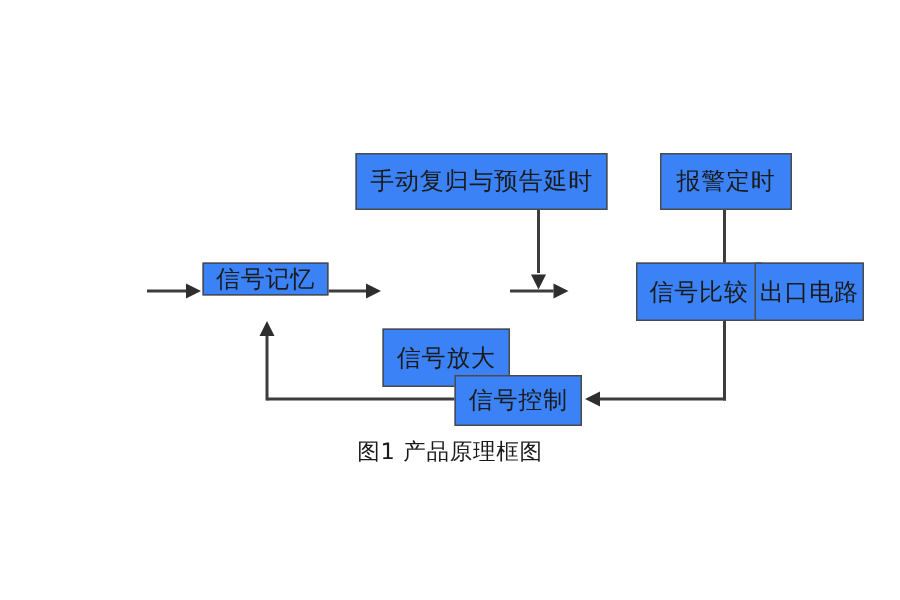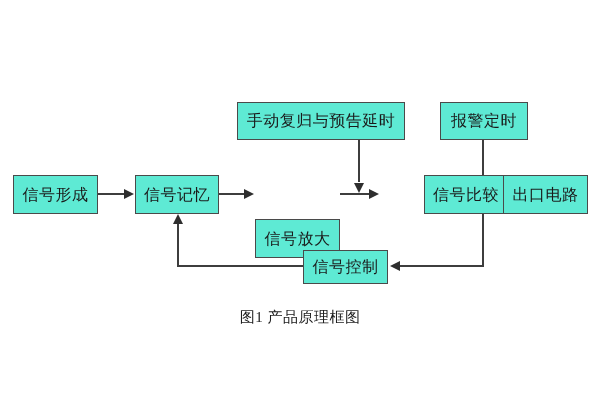--- a/index.html
+++ b/index.html
@@ -12,21 +12,21 @@
     width: 600px;
     height: 400px;
     background: #ffffff;
     overflow: hidden;
     font-family: "DejaVu Sans", "Liberation Sans", sans-serif;
   }
   .node {
     position: absolute;
     box-sizing: border-box;
     border: 1.6px solid #4a4a4a;
-    background: #5eead4;
+    background: #3b82f6;
     display: flex;
     align-items: center;
     justify-content: center;
     color: #1a1a1a;
     font-size: 16px;
     line-height: 1;
     letter-spacing: 0.5px;
     white-space: nowrap;
     z-index: 3;
   }
@@ -59,43 +59,41 @@
     border-top: 10px solid #2e2e2e;
   }
   .arrow.up {
     border-left: 5.5px solid transparent;
     border-right: 5.5px solid transparent;
     border-bottom: 10px solid #2e2e2e;
   }
   #caption {
     position: absolute;
     left: 0;
-    top: 308px;
+    top: 292px;
     width: 600px;
     text-align: center;
     font-size: 15px;
     color: #1a1a1a;
     letter-spacing: 0.5px;
-    font-family: Liberation Serif, serif;
   }
 </style>
 </head>
 <body>
 
 <div id="canvas">
 
-  <div class="node" style="left:13px;  top:175px; width:85px;  height:39px;">信号形成</div>
 
-  <div class="node" style="left:135px; top:175px; width:84px;  height:39px;">信号记忆</div>
+  <div class="node" style="left:135px; top:175px; width:84px;  height:22px;">信号记忆</div>
 
   <div class="node" style="left:255px; top:175px; width:85px;  height:39px;margin-top:44px;">信号放大</div>
 
   <div class="node" style="left:380px; top:175px; width:84px;  height:39px;margin-left:44px;">信号比较</div>
 
-  <div class="node" style="left:503px; top:175px; width:85px;  height:39px;">出口电路</div>
+  <div class="node" style="left:503px; top:175px; width:73px;  height:39px;">出口电路</div>
 
   <div class="node" style="left:237px; top:102px; width:168px; height:38px;">手动复归与预告延时</div>
 
   <div class="node" style="left:303px; top:250px; width:85px;  height:34px;">信号控制</div>
 
   <div class="node" style="left:440px; top:102px; width:88px;  height:38px;">报警定时</div>
 
   <div class="edge h" style="left:98px;  top:193px; width:26px;"></div>
   <div class="arrow right" style="left:124px; top:189px;"></div>
 

